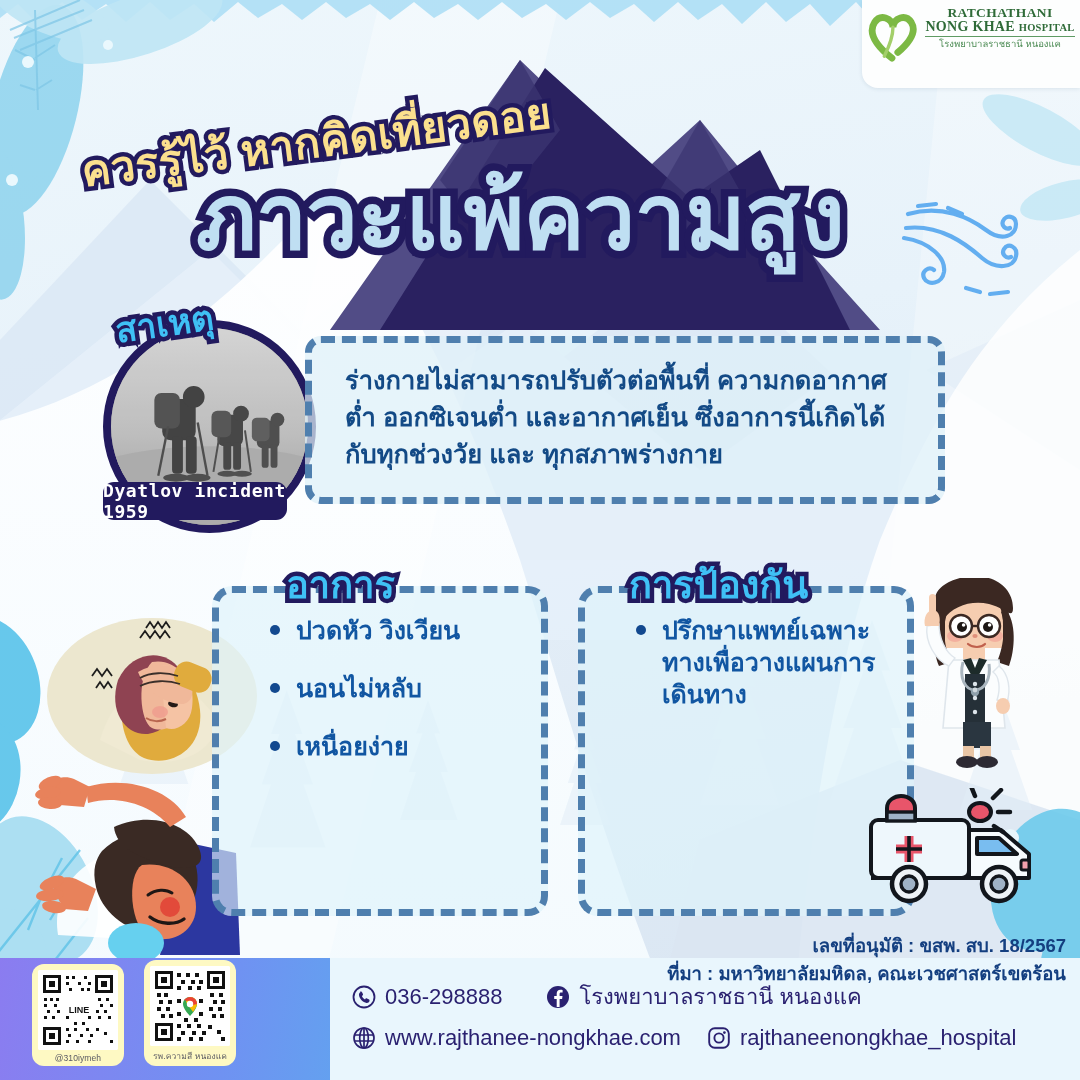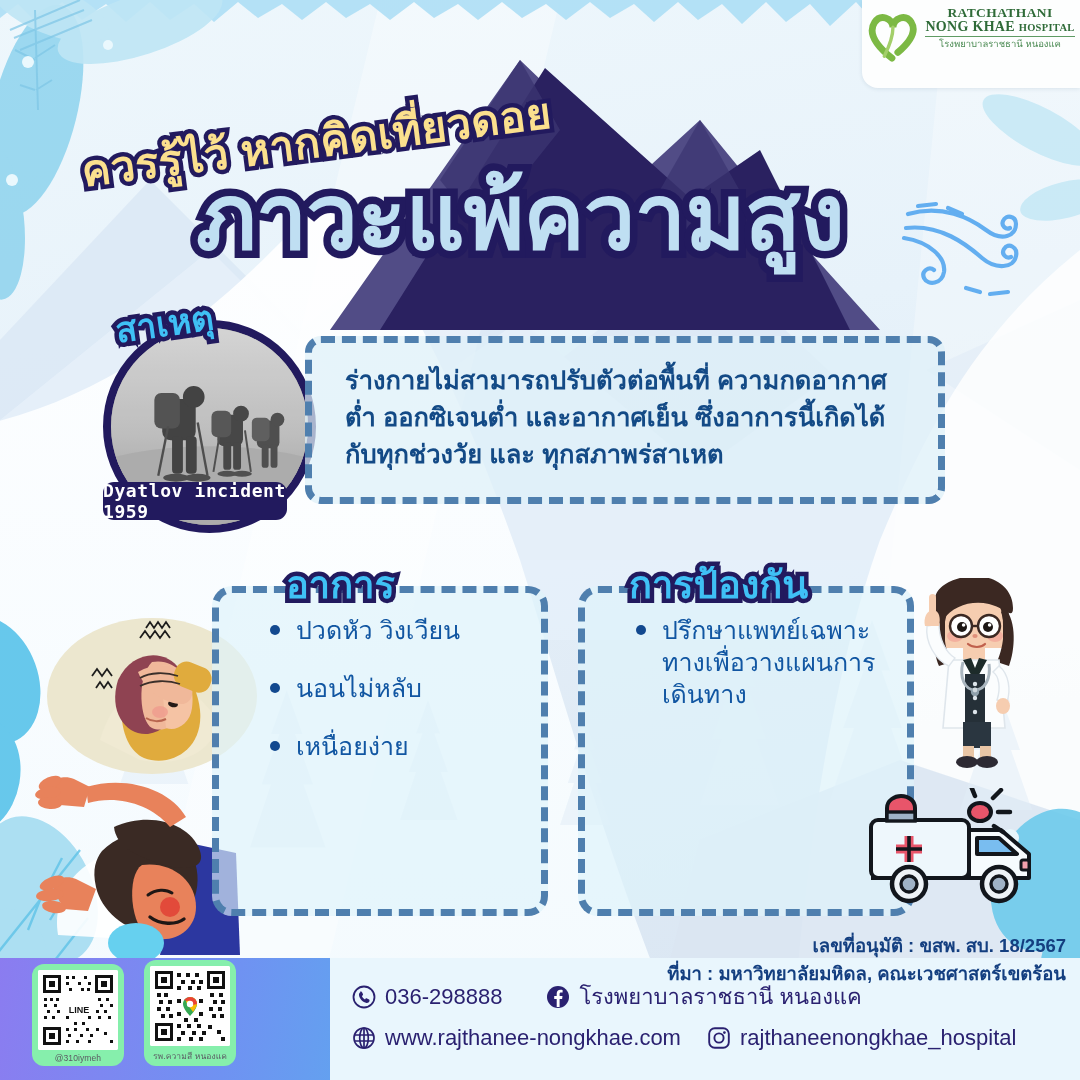--- a/index.html
+++ b/index.html
@@ -71,35 +71,35 @@
   .panel{position:absolute;background:rgba(222,243,250,.66);
      border:7px dashed #4f7fae;border-radius:20px;}
   .panel-sym{left:212px;top:586px;width:336px;height:330px;}
   .panel-prv{left:578px;top:586px;width:336px;height:330px;}
   .panel-head{position:absolute;font-size:38px;font-weight:bold;color:#3fc0f5;
      -webkit-text-stroke:9px #221a5e;paint-order:stroke fill;white-space:nowrap;z-index:7;}
   .head-sym{left:286px;top:554px;}
   .head-prv{left:629px;top:554px;}
 
   ul.bul{position:absolute;list-style:none;margin:0;padding:0;z-index:4;}
-  ul.bul li{position:relative;padding-left:30px;color:#1156a2;font-weight:normal;
+  ul.bul li{position:relative;padding-left:30px;color:#1156a2;font-weight:bold;
      font-size:25px;line-height:1.28;margin-bottom:26px;}
   ul.bul li::before{content:"";position:absolute;left:4px;top:11px;width:10px;height:10px;
      border-radius:50%;background:#12498f;}
   .bul-sym{left:266px;top:614px;width:272px;}
   .bul-prv{left:632px;top:614px;width:262px;}
   .bul-prv li{margin-bottom:26px;}
   .urgent{text-decoration:underline;text-underline-offset:4px;}
 
   
   .credits{position:absolute;right:14px;top:932px;text-align:right;z-index:8;}
   .credits div{color:#143f80;font-weight:bold;font-size:18.5px;line-height:1.5;}
 
   
-  .qr-card{position:absolute;bottom:14px;background:#86efac;border-radius:12px;
+  .qr-card{position:absolute;bottom:14px;background:#fef9c3;border-radius:12px;
      width:92px;padding:6px 6px 3px;text-align:center;}
   .qr-1{left:32px;}
   .qr-2{left:144px;}
   .qr-img{width:80px;height:80px;background:#fff;border-radius:2px;position:relative;overflow:hidden;}
   .qr-lab{font-size:8.5px;color:#5a5a62;margin-top:3px;letter-spacing:.1px;white-space:nowrap;}
 
   
   .contacts{position:absolute;left:352px;bottom:18px;width:710px;z-index:9;}
   .crow{display:flex;align-items:center;margin-bottom:11px;}
   .citem{display:flex;align-items:center;color:#2a2170;font-size:22px;white-space:nowrap;}
@@ -317,21 +317,21 @@
       </g>
       <rect width="200" height="200" fill="#ffffff" opacity=".10"></rect>
     </svg>
   </div>
   <div class="cause-badge">สาเหตุ</div>
   <div class="cause-cap">
     <span>Dyatlov incident 1959</span>
   </div>
 
   <div class="cause-box"></div>
-  <div class="cause-text">ร่างกายไม่สามารถปรับตัวต่อพื้นที่ ความกดอากาศต่ำ ออกซิเจนต่ำ และอากาศเย็น  ซึ่งอาการนี้เกิดได้กับทุกช่วงวัย และ ทุกสภาพร่สาเหต</div>
+  <div class="cause-text">ร่างกายไม่สามารถปรับตัวต่อพื้นที่ ความกดอากาศต่ำ ออกซิเจนต่ำ และอากาศเย็น  ซึ่งอาการนี้เกิดได้กับทุกช่วงวัย และ ทุกสภาพร่างกาย</div>
 
   <svg class="deco" width="220" height="190" viewBox="0 0 220 190" style="left:40px;top:600px;">
     <ellipse cx="112" cy="96" rx="105" ry="78" fill="#ece7cf"></ellipse>
     <path d="M60 140 C80 70 140 70 170 110 C190 140 150 170 100 160 Z" fill="#f0ead3"></path>
     <path d="M96 60 C130 52 156 74 160 110 C164 150 130 168 104 158 C80 148 72 100 96 60 Z" fill="#e0ab3d"></path>
     <path d="M78 80 C92 50 126 48 140 70 C152 90 136 130 108 134 C86 136 68 112 78 80 Z" fill="#8f4352"></path>
     <path d="M112 62 C134 58 150 76 148 98 C146 122 126 134 112 128 C100 122 96 78 112 62 Z" fill="#f0b89a"></path>
     <path d="M120 66 C142 62 156 84 152 108 C150 124 136 132 126 128" fill="#f5c3a4"></path>
     <ellipse cx="133" cy="104" rx="5" ry="3.2" fill="#241a17" transform="rotate(12 133 104)"></ellipse>
     <ellipse cx="120" cy="112" rx="8" ry="6" fill="#ef9a8c" opacity=".75"></ellipse>

